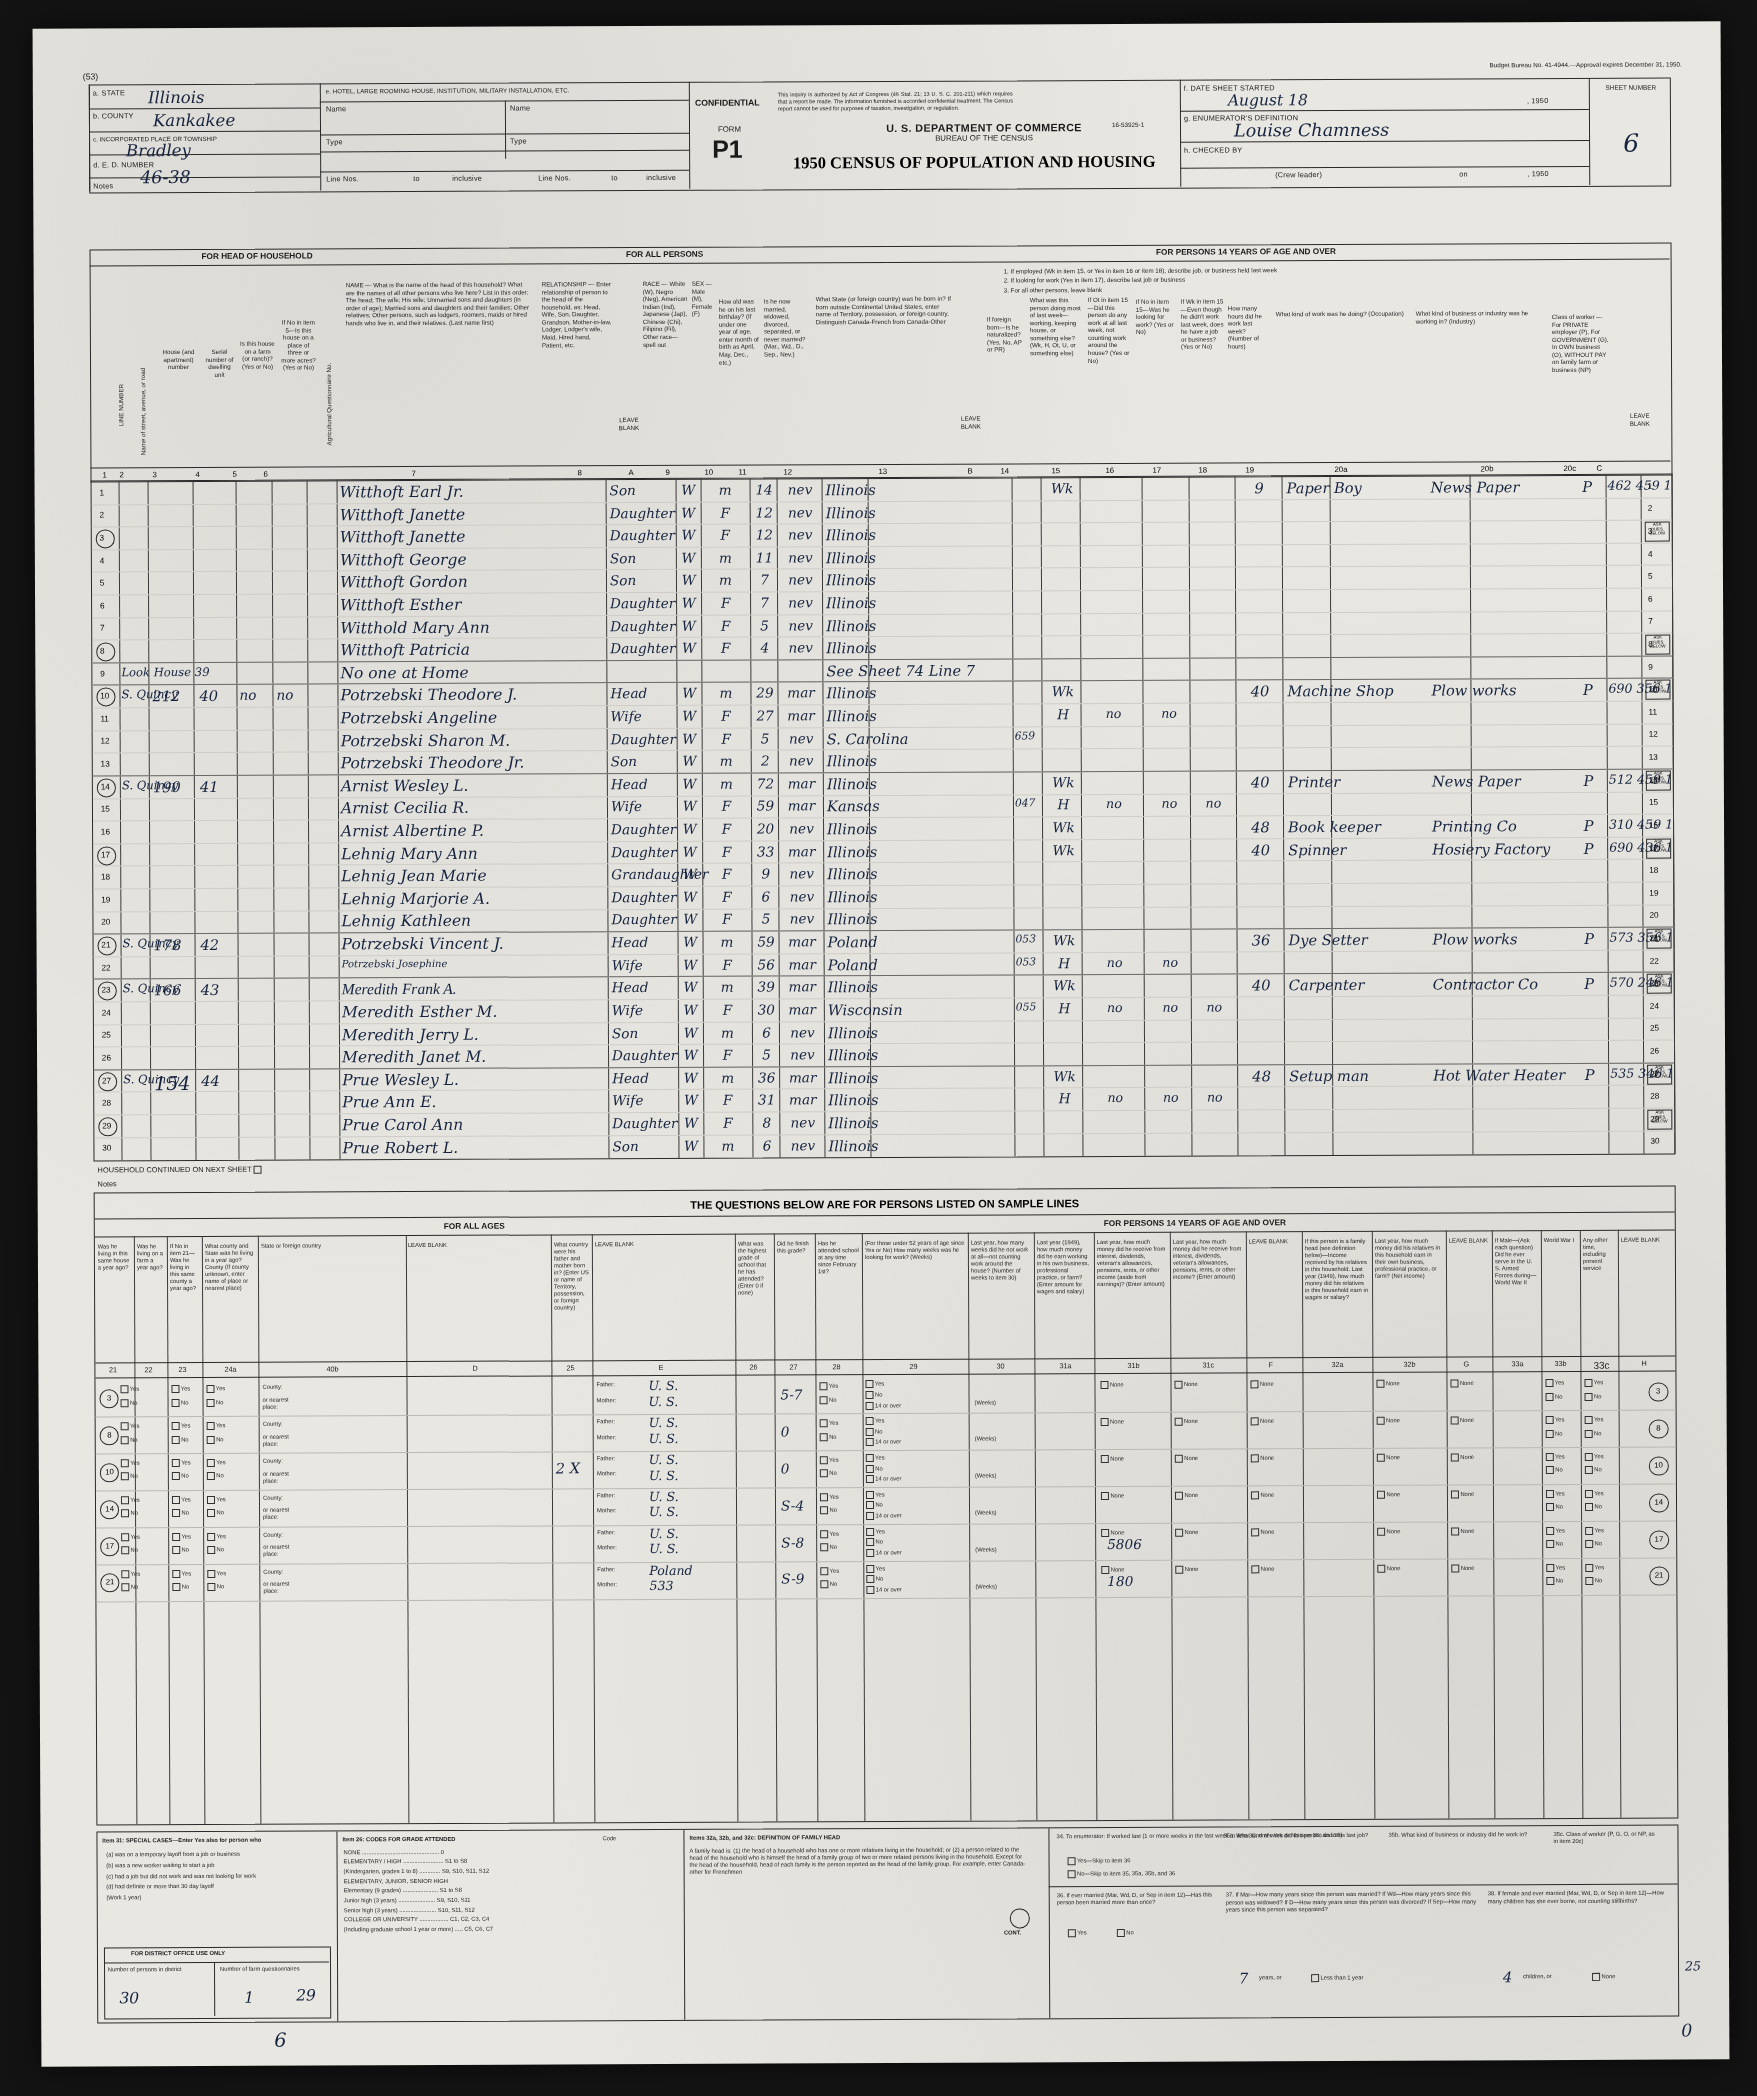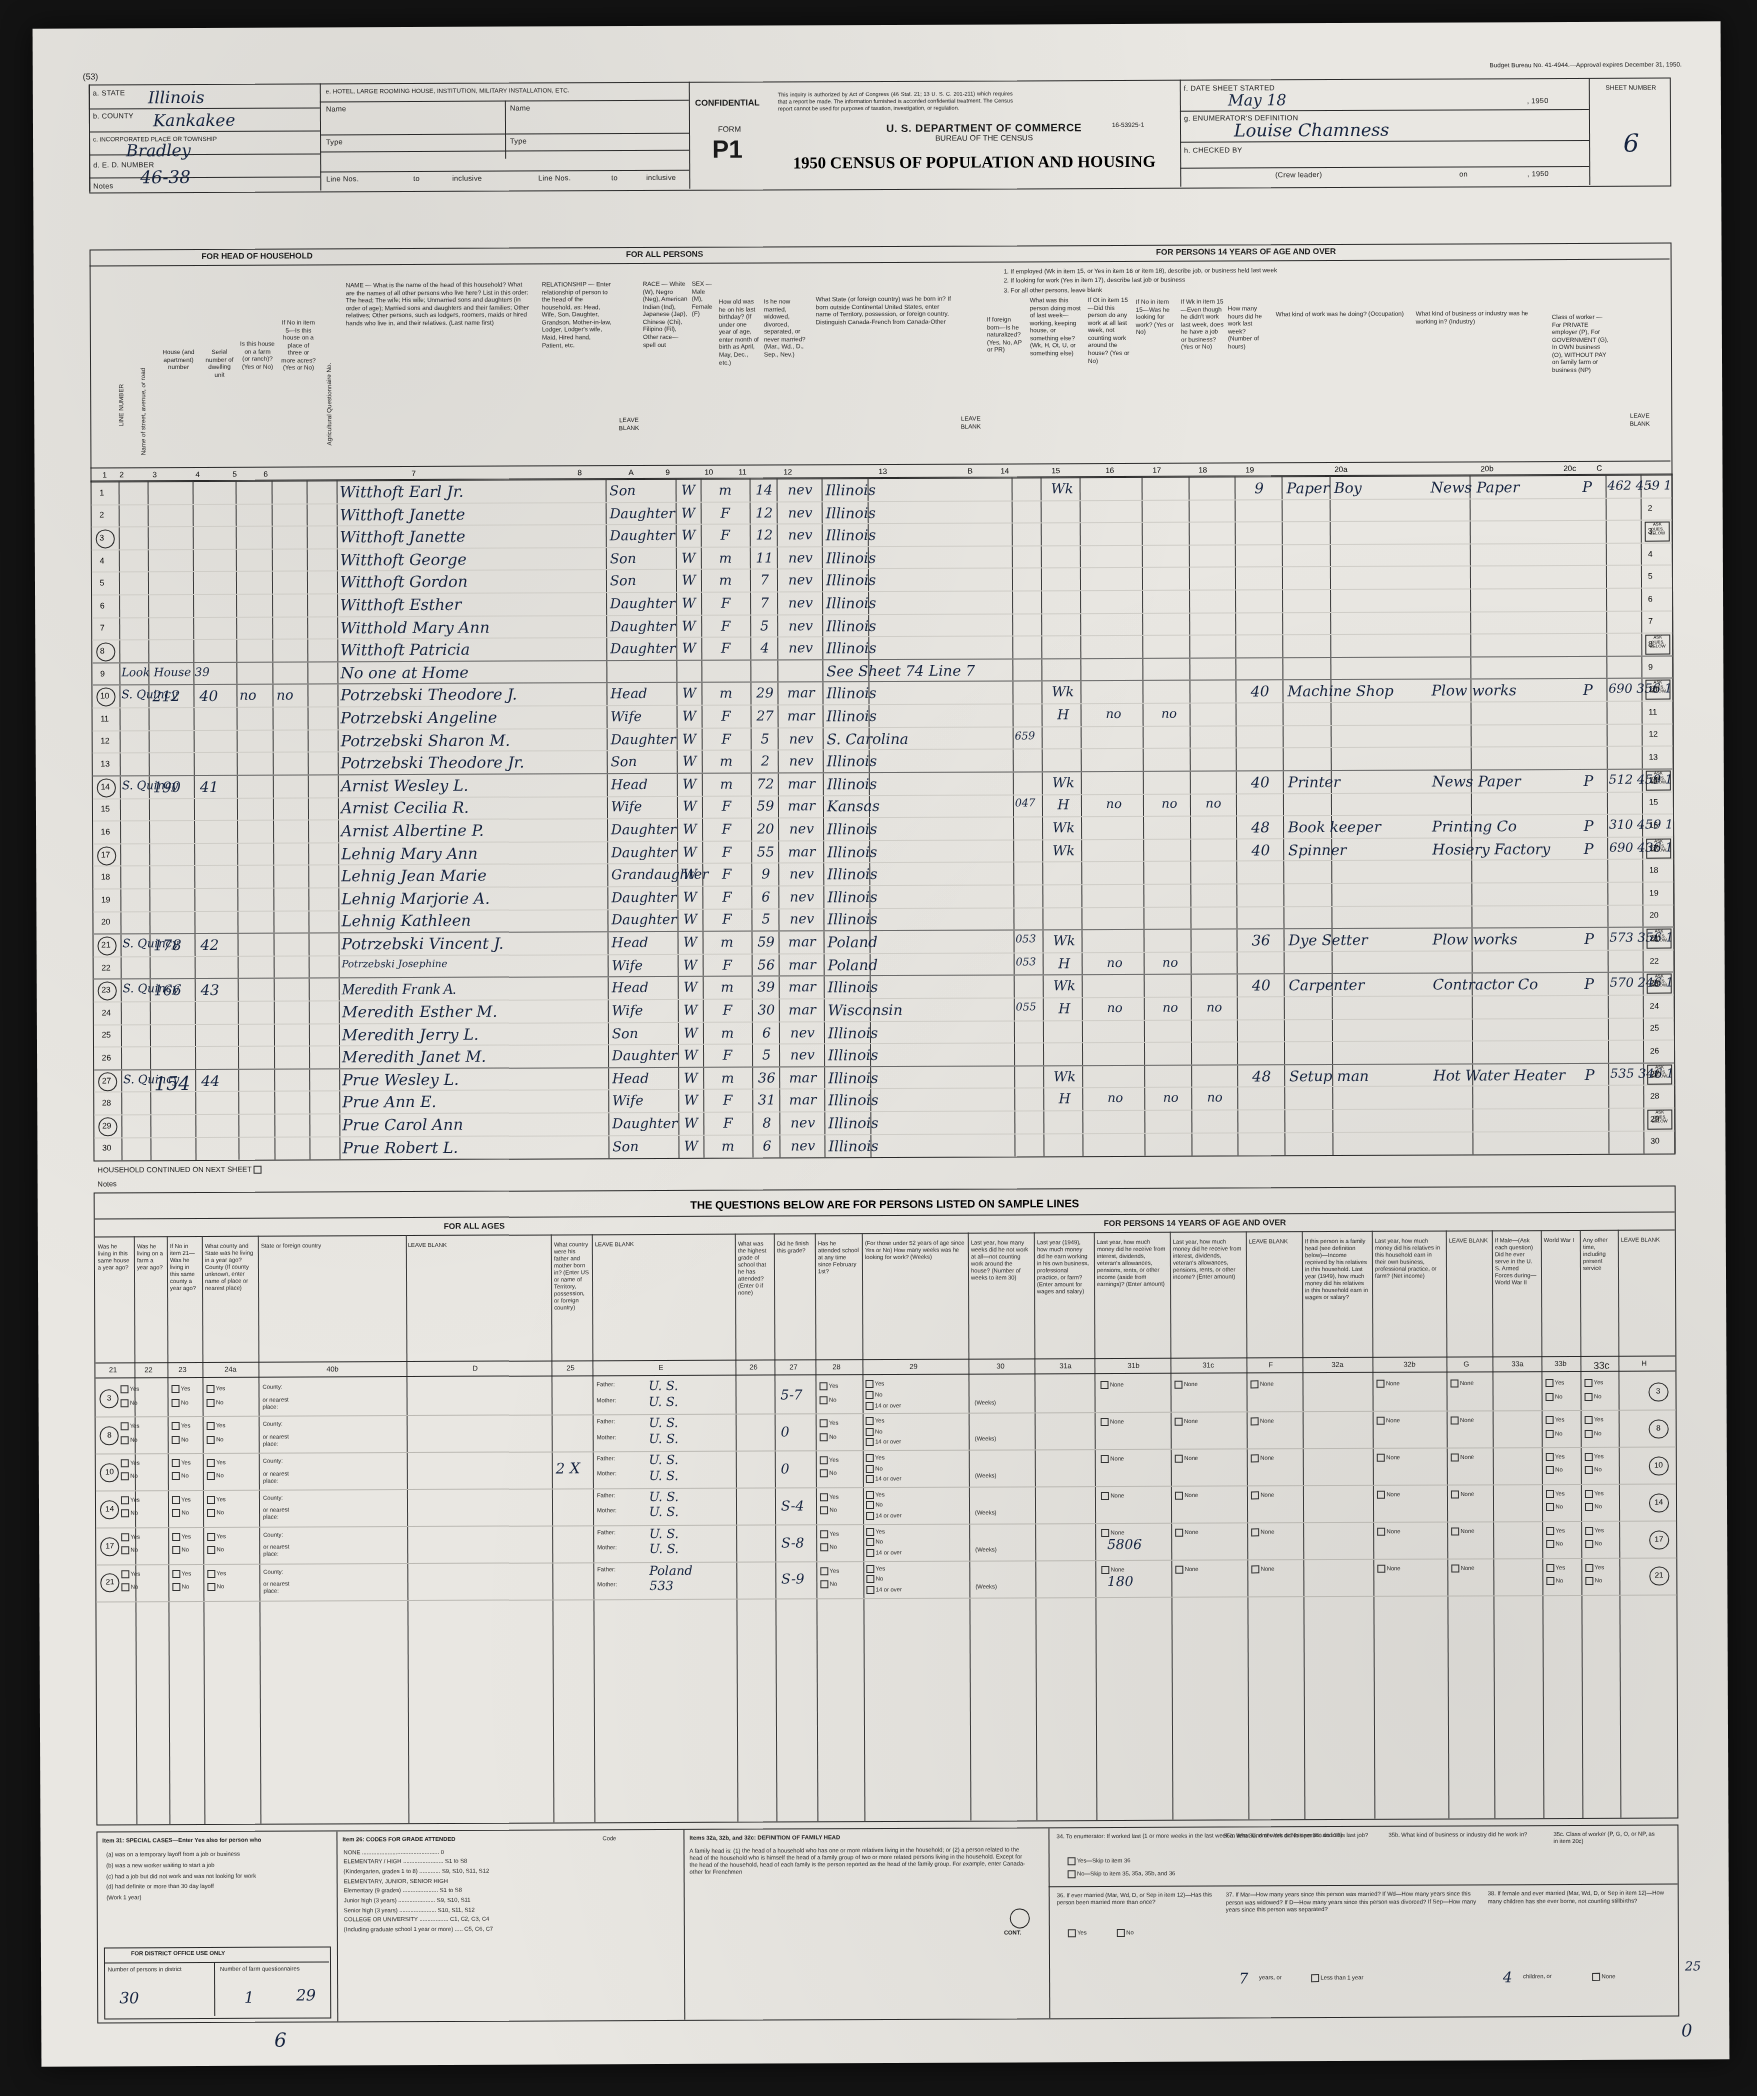--- a/index.html
+++ b/index.html
@@ -80,21 +80,21 @@
     <div class="pr" style="position:absolute;left:679px;top:109px;font-size:25px;font-weight:bold;">P1</div>
     <div class="pr" style="position:absolute;left:757px;top:97px;width:388px;text-align:center;font-size:10.7px;font-weight:bold;letter-spacing:0.4px;">U. S. DEPARTMENT OF COMMERCE</div>
     <div class="pr" style="position:absolute;left:757px;top:109px;width:388px;text-align:center;font-size:7.8px;">BUREAU OF THE CENSUS</div>
     <div class="formtitle" style="position:absolute;left:737px;top:128px;width:408px;text-align:center;font-size:16.5px;font-weight:bold;">1950 CENSUS OF POPULATION AND HOUSING</div>
     <div class="pr" style="position:absolute;left:1079px;top:97px;font-size:6.3px;">16-53925-1</div>
 
     <div style="position:absolute;left:1147px;top:87px;width:409px;height:1px;background:#2a2a2a;"></div>
     <div style="position:absolute;left:1147px;top:118px;width:409px;height:1px;background:#2a2a2a;"></div>
     <div style="position:absolute;left:1147px;top:144px;width:409px;height:1px;background:#2a2a2a;"></div>
     <div class="pr lbl" style="position:absolute;left:1151px;top:60px;">f. DATE SHEET STARTED</div>
-    <div class="hw" style="position:absolute;left:1195px;top:68px;font-size:15.5px;">May 18</div>
+    <div class="hw" style="position:absolute;left:1195px;top:68px;font-size:15.5px;">August 18</div>
     <div class="pr lbl" style="position:absolute;left:1494px;top:74px;">, 1950</div>
     <div class="pr lbl" style="position:absolute;left:1151px;top:90px;">g. ENUMERATOR'S DEFINITION</div>
     <div class="hw" style="position:absolute;left:1201px;top:97px;font-size:17.5px;">Louise Chamness</div>
     <div class="pr lbl" style="position:absolute;left:1151px;top:122px;">h. CHECKED BY</div>
     <div class="pr lbl" style="position:absolute;left:1242px;top:147px;">(Crew leader)</div>
     <div class="pr lbl" style="position:absolute;left:1426px;top:147px;">on</div>
     <div class="pr lbl" style="position:absolute;left:1494px;top:147px;">, 1950</div>
 
     <div class="pr" style="position:absolute;left:1564px;top:62px;width:68px;text-align:center;font-size:6.4px;line-height:1.2;">SHEET NUMBER</div>
     <div class="hw" style="position:absolute;left:1564px;top:107px;width:68px;text-align:center;font-size:25px;">6</div>
@@ -412,21 +412,21 @@
           <div class="hw rowtxt" style="left:1195px;top:342px;font-size:14.6px;">Book keeper</div>
           <div class="hw rowtxt" style="left:1339px;top:342px;font-size:14.6px;">Printing Co</div>
           <div class="hw rowtxt" style="left:1479px;top:342px;font-size:14.6px;width:33px;text-align:center;">P</div>
           <div class="hw rowtxt" style="left:1516px;top:342px;font-size:12.6px;">310 459 1</div>
           <div class="lineno" style="left:7.8px;top:369px;">17</div>
           <div class="lineno" style="left:1556px;top:369px;">17</div>
           <div class="hw rowtxt" style="left:248px;top:365px;font-size:15.5px;">Lehnig Mary Ann</div>
           <div class="hw rowtxt" style="left:518px;top:365px;font-size:13.6px;">Daughter</div>
           <div class="hw rowtxt" style="left:586px;top:365px;font-size:13.6px;width:21.3px;text-align:center;">W</div>
           <div class="hw rowtxt" style="left:611px;top:365px;font-size:13.6px;width:45px;text-align:center;">F</div>
-          <div class="hw rowtxt" style="left:660px;top:365px;font-size:13.6px;width:25px;text-align:center;">55</div>
+          <div class="hw rowtxt" style="left:660px;top:365px;font-size:13.6px;width:25px;text-align:center;">33</div>
           <div class="hw rowtxt" style="left:687px;top:365px;font-size:13.6px;width:43px;text-align:center;">mar</div>
           <div class="hw rowtxt" style="left:734px;top:365px;font-size:14.6px;">Illinois</div>
           <div class="hw rowtxt" style="left:953px;top:365px;font-size:13.6px;width:35px;text-align:center;">Wk</div>
           <div class="hw rowtxt" style="left:1145px;top:365px;font-size:14.6px;width:45px;text-align:center;">40</div>
           <div class="hw rowtxt" style="left:1195px;top:365px;font-size:14.6px;">Spinner</div>
           <div class="hw rowtxt" style="left:1339px;top:365px;font-size:14.6px;">Hosiery Factory</div>
           <div class="hw rowtxt" style="left:1479px;top:365px;font-size:14.6px;width:33px;text-align:center;">P</div>
           <div class="hw rowtxt" style="left:1516px;top:365px;font-size:12.6px;">690 436 1</div>
           <div class="lineno" style="left:7.8px;top:391px;">18</div>
           <div class="lineno" style="left:1556px;top:391px;">18</div>

